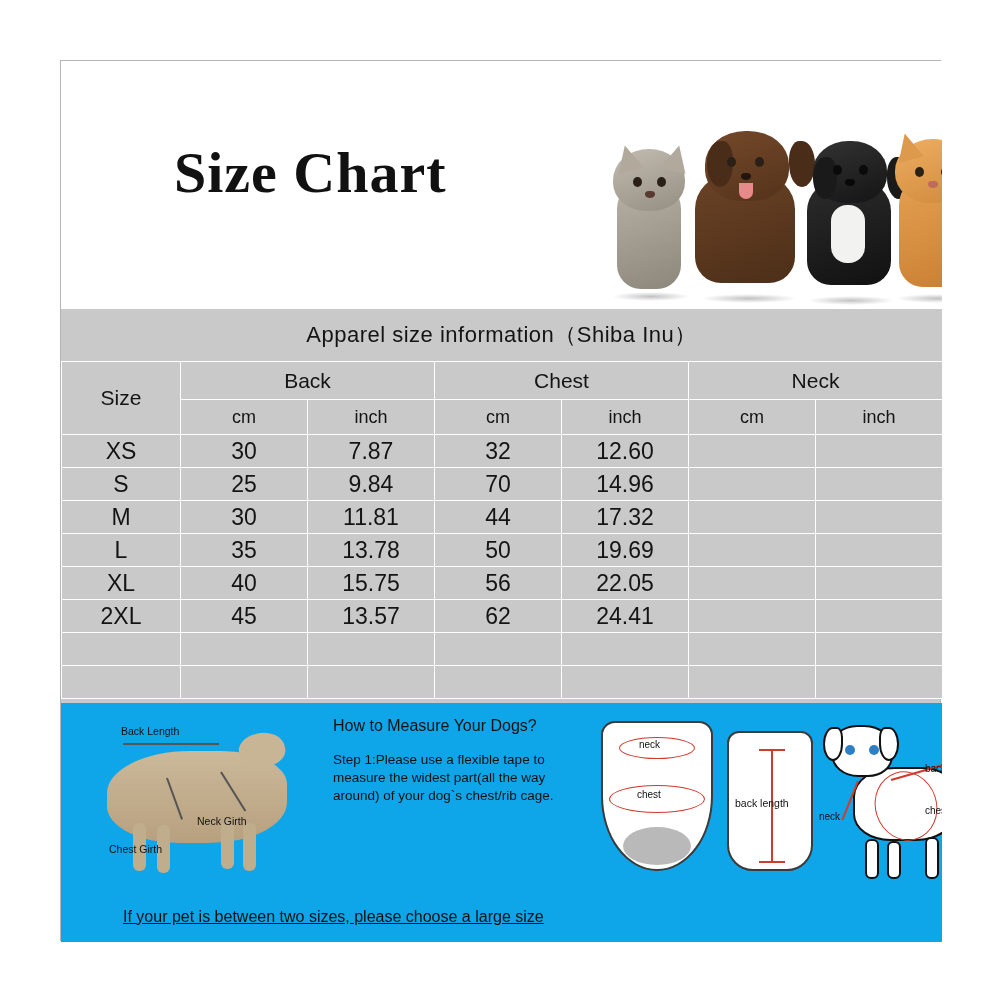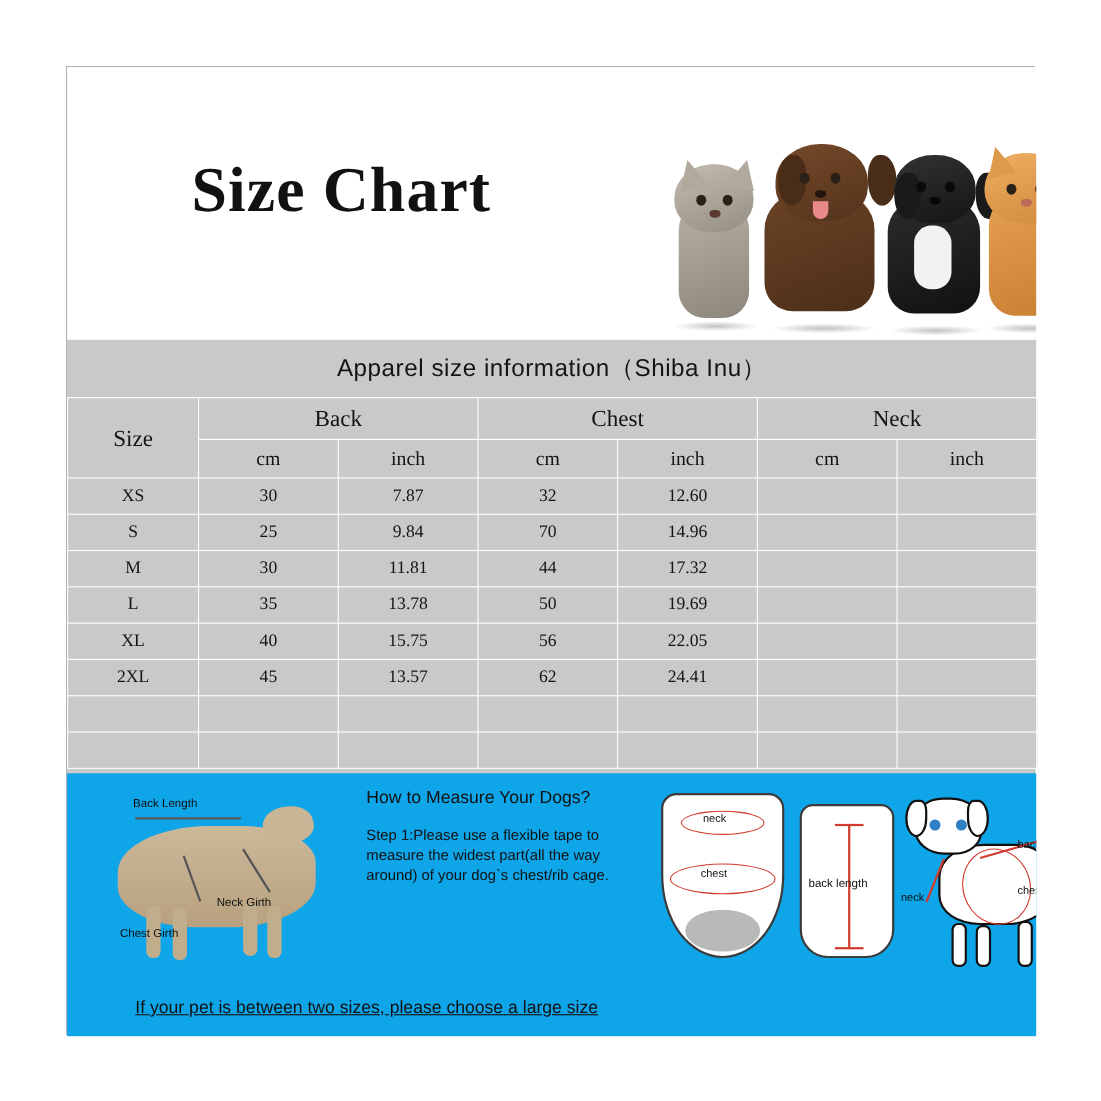--- a/index.html
+++ b/index.html
@@ -181,36 +181,35 @@
   
   .table-wrap {
     position: absolute;
     left: 0; top: 300px;
     width: 881px; height: 342px;
   }
   table.sizes {
     width: 881px;
     border-collapse: collapse;
     table-layout: fixed;
-    font-family: Liberation Serif, serif;
   }
   table.sizes td, table.sizes th {
     border: 1px solid #ffffff;
     text-align: center;
     color: #141414;
     font-weight: normal;
     background: #c9c9c9;
     font-size: 20px;
     padding: 0;
   }
   .col-size { width: 119px; }
   .col-u { width: 127px; }
   tr.hrow1 td { height: 38px; font-size: 21px; }
   tr.hrow2 td { height: 35px; font-size: 18px; }
-  tr.drow td { height: 33px; font-size: 16px; }
+  tr.drow td { height: 33px; font-size: 23px; }
   tr.erow td { height: 33px; }
 
   
   .measure {
     position: absolute;
     left: 0; top: 642px;
     width: 881px; height: 239px;
     background: #0ea5e9;
     overflow: hidden;
   }

